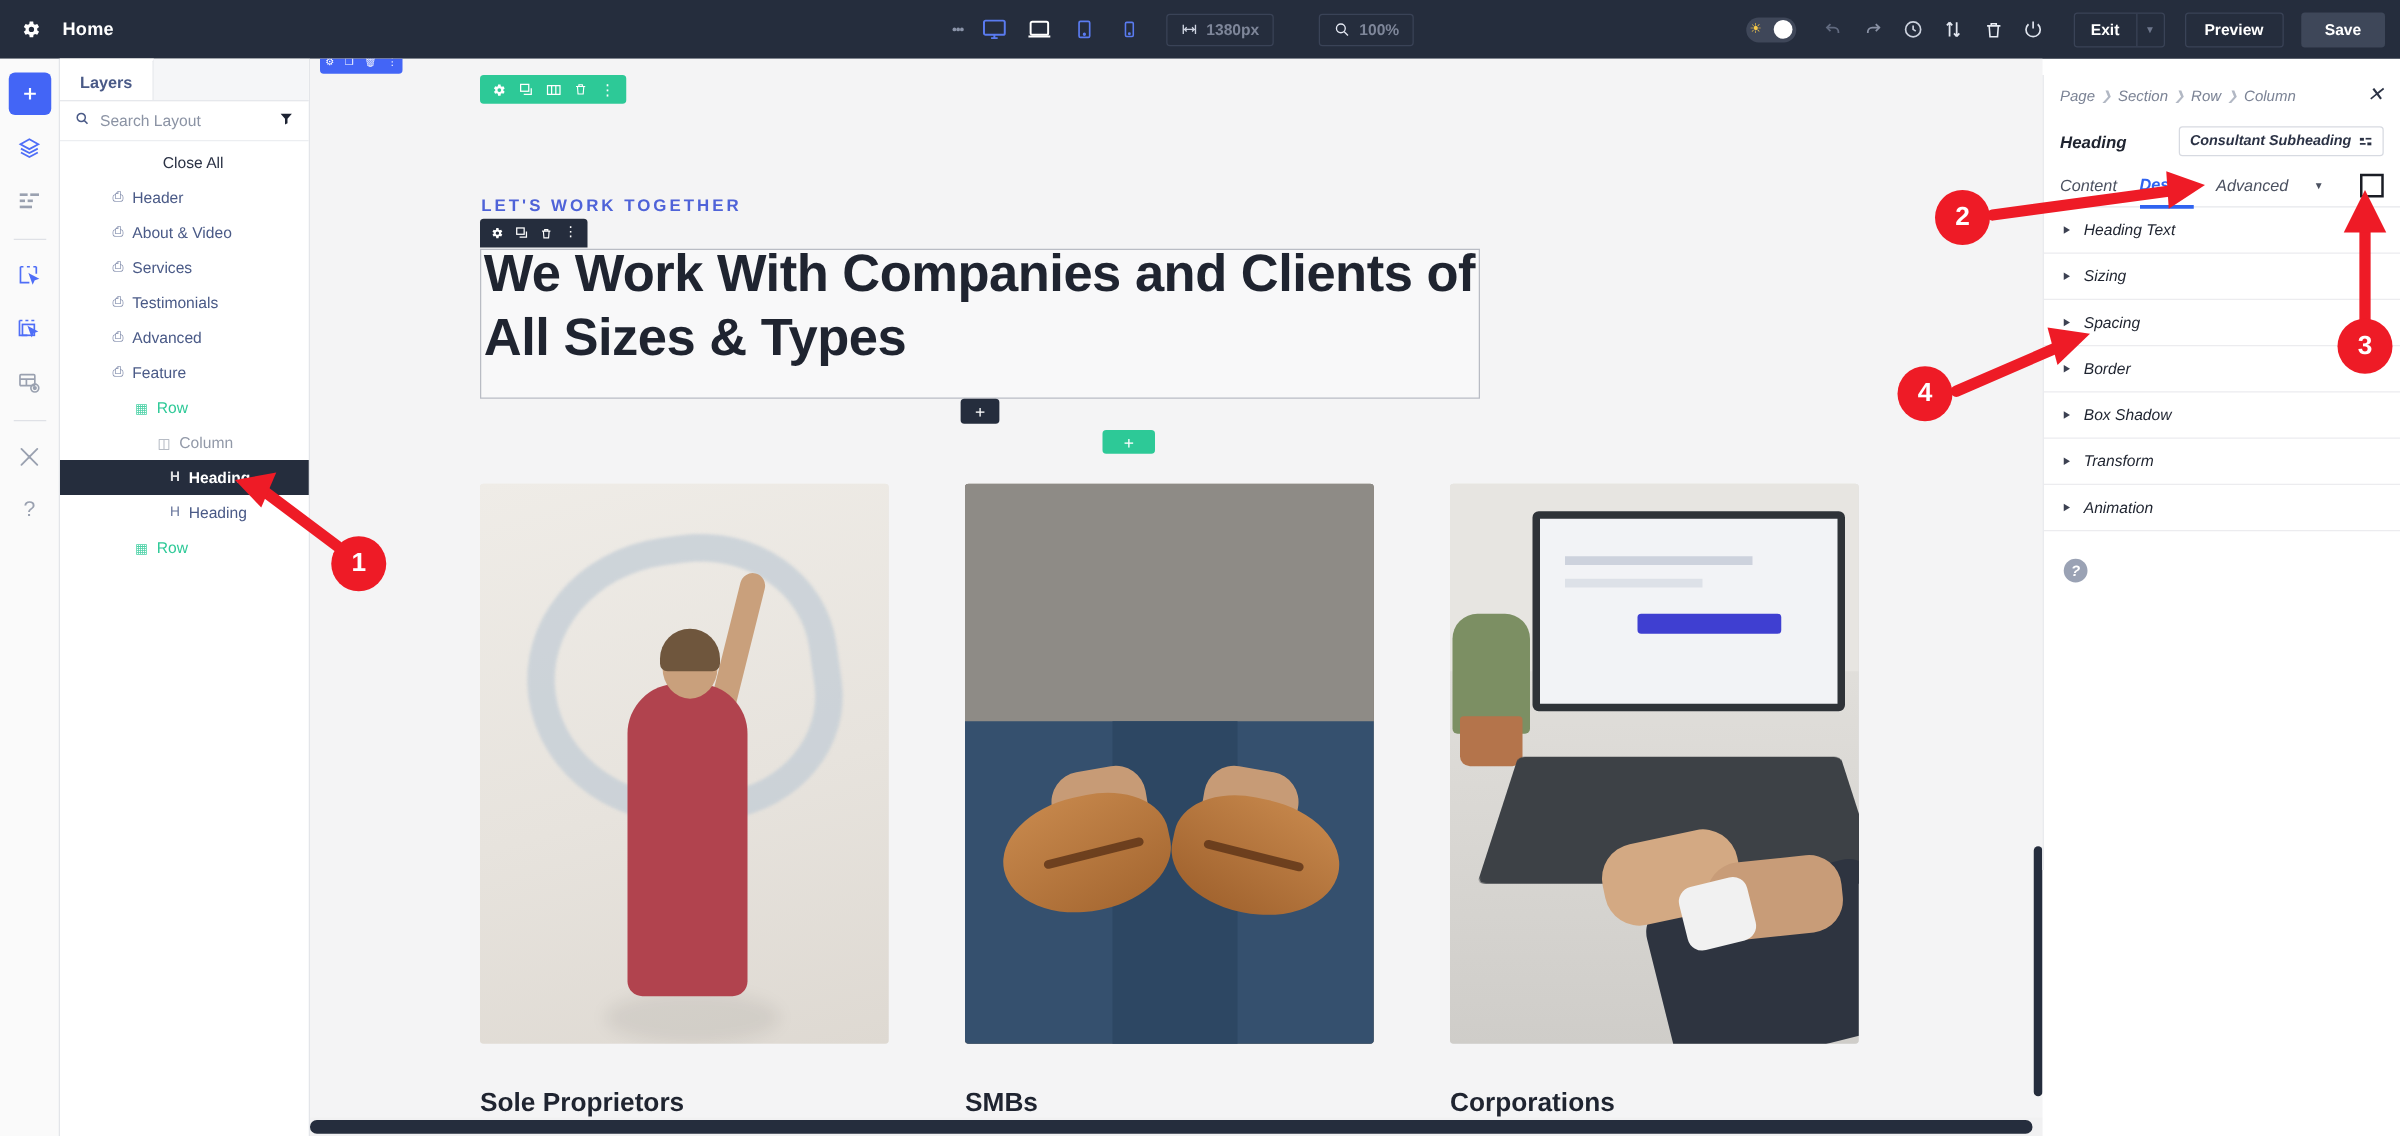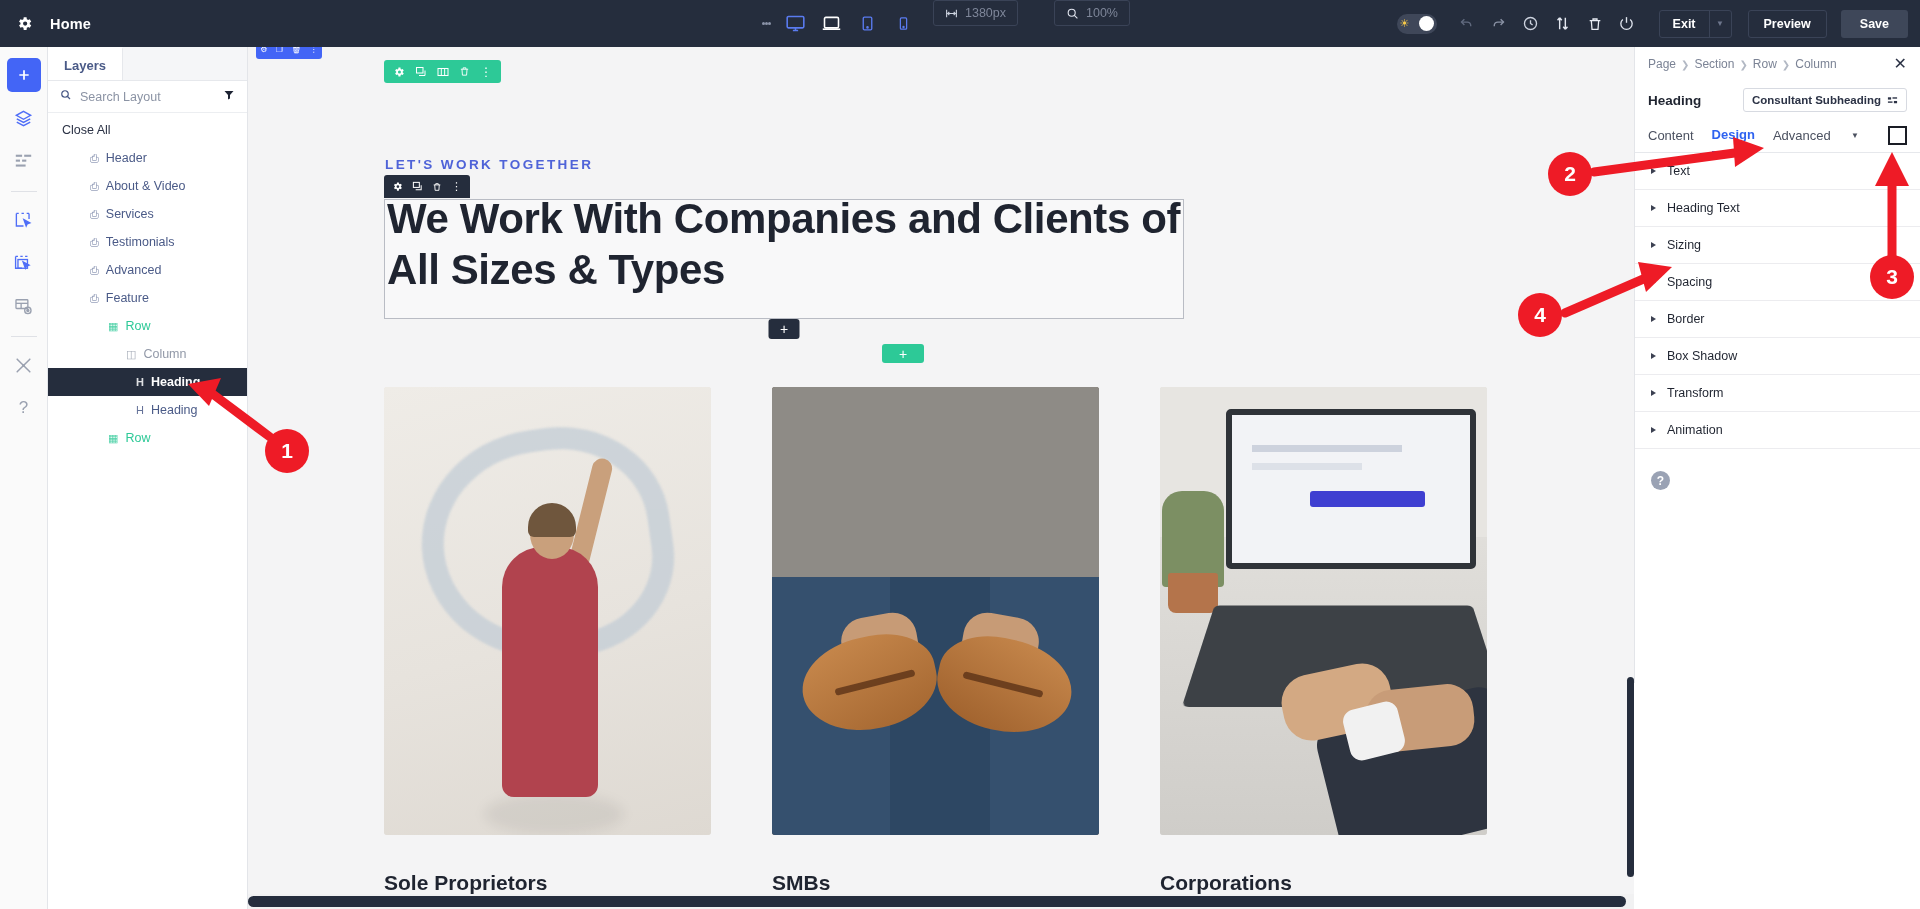--- a/index.html
+++ b/index.html
@@ -10,21 +10,21 @@
     background: #ffffff;
   }
 
   
   .topbar {
     position: absolute; top: 0; left: 0; width: 1920px; height: 47px;
     background: #252d3d; display: flex; align-items: center;
   }
   .tb-gear { width: 48px; display:flex; align-items:center; justify-content:center; color:#fff; }
   .tb-home { color:#fff; font-size:14.5px; font-weight:600; margin-left:2px; letter-spacing:.2px;}
-  .tb-center { position:absolute; left:755px; top:0; height:47px; display:flex; gap:0; }
+  .tb-center { position:absolute; left:755px; top:0; height:47px; display:flex; align-items:center; gap:0;font-weight:bold; }
   .kebab { width:22px; height:47px; display:flex; align-items:center; justify-content:center; }
   .kebab i { display:block; width:3px; height:3px; background:#8a93a8; border-radius:50%; margin:1.5px 0;}
   .dev-btn { width:36px; height:47px; display:flex; align-items:center; justify-content:center; }
   .dev-btn svg { display:block; }
   .field {
     height:26px; border:1px solid #3a4357; border-radius:3px;
     display:flex; align-items:center; gap:7px; padding:0 11px;
     color:#7e8699; font-size:12.5px; margin-left:12px;
   }
   .field.zoom { margin-left:36px; }
@@ -62,21 +62,21 @@
     position:absolute; left:48px; top:47px; width:200px; height:862px;
     background:#fff; border-right:1px solid #e3e5e9;
   }
   .layers-tabs { height:34px; border-bottom:1px solid #e6e8ec; display:flex; align-items:flex-end; background:#f5f6f8;}
   .layers-tab { padding:0 16px; height:33px; line-height:33px; font-size:13px; color:#4a5a87;
                 font-weight:700; background:#fff; border-right:1px solid #e6e8ec; border-top:2px solid #fff;}
   .search-row { height:32px; display:flex; align-items:center; padding:0 12px; border-bottom:1px solid #eceef1; gap:8px;}
   .search-row .sicon { color:#4a5a87; font-size:12px; }
   .search-row .stxt { flex:1; color:#8b93a4; font-size:12.5px; }
   .search-row .filt { color:#1d2333; font-size:12px; }
-  .closeall { padding:10px 0 7px 14px; font-size:12.5px; color:#2b3245; }
+  .closeall { padding:10px 0 7px 14px; font-size:12.5px; color:#2b3245;text-align:center; }
   .tree-item { height:28px; display:flex; align-items:center; font-size:12.5px;
                color:#4a5a87; padding-left:42px; gap:7px; }
   .tree-item .tic { font-size:11px; opacity:.85; }
   .tree-item.lvl2 { padding-left:60px; color:#2dc997; }
   .tree-item.lvl3 { padding-left:78px; color:#9299a8; }
   .tree-item.lvl4 { padding-left:88px; color:#4a5a87; }
   .tree-item.selected { background:#252d3d; color:#ffffff; font-weight:700; }
 
   
   .canvas {
@@ -198,22 +198,22 @@
 
   
   .hscroll { position:absolute; left:0; bottom:0; width:1386px; height:15px; background:#f1f1f2; }
   .hscroll .thumb { position:absolute; left:0; top:2px; width:1378px; height:11px;
                     background:#252d3d; border-radius:6px; }
   .vscroll { position:absolute; right:0; top:630px; width:7px; height:200px;
              background:#252d3d; border-radius:4px; }
 
   
   .rpanel {
-    position:absolute; right:0; top:47px; width:286px; height:636px;
-    background:#fff; border-left:1px solid #e3e5e9;
+    position:absolute; right:0; top:60px; width:286px; height:636px;
+    background:#fff; border-left:1px solid #e3e5e9;font-style:italic;
   }
   .crumbs { height:34px; display:flex; align-items:center; padding:0 13px;
             font-size:12px; color:#7b8395; gap:5px; }
   .crumbs b { font-weight:400; }
   .crumbs .sep { color:#b2b8c4; font-size:10px; }
   .crumbs .x { margin-left:auto; color:#2b3245; font-size:16px; line-height:1; }
   .headrow { height:38px; display:flex; align-items:center; padding:0 13px; gap:10px; }
   .headrow .lbl { font-size:13.5px; font-weight:700; color:#1f2430; }
   .selbox { margin-left:auto; border:1px solid #d7dae1; border-radius:3px; height:24px;
             display:flex; align-items:center; gap:6px; padding:0 8px;
@@ -628,24 +628,20 @@
     <span class="tab">Content</span>
     <span class="tab active">Design</span>
     <span class="tab">Advanced</span>
     <span class="caret">▼</span>
     <span class="sq"></span>
   </div>
 
   <div>
     <div class="acc">
       <span class="tri"></span>
-      <span class="t">Text</span>
-    </div>
-    <div class="acc">
-      <span class="tri"></span>
       <span class="t">Heading Text</span>
     </div>
     <div class="acc">
       <span class="tri"></span>
       <span class="t">Sizing</span>
     </div>
     <div class="acc">
       <span class="tri"></span>
       <span class="t">Spacing</span>
     </div>

